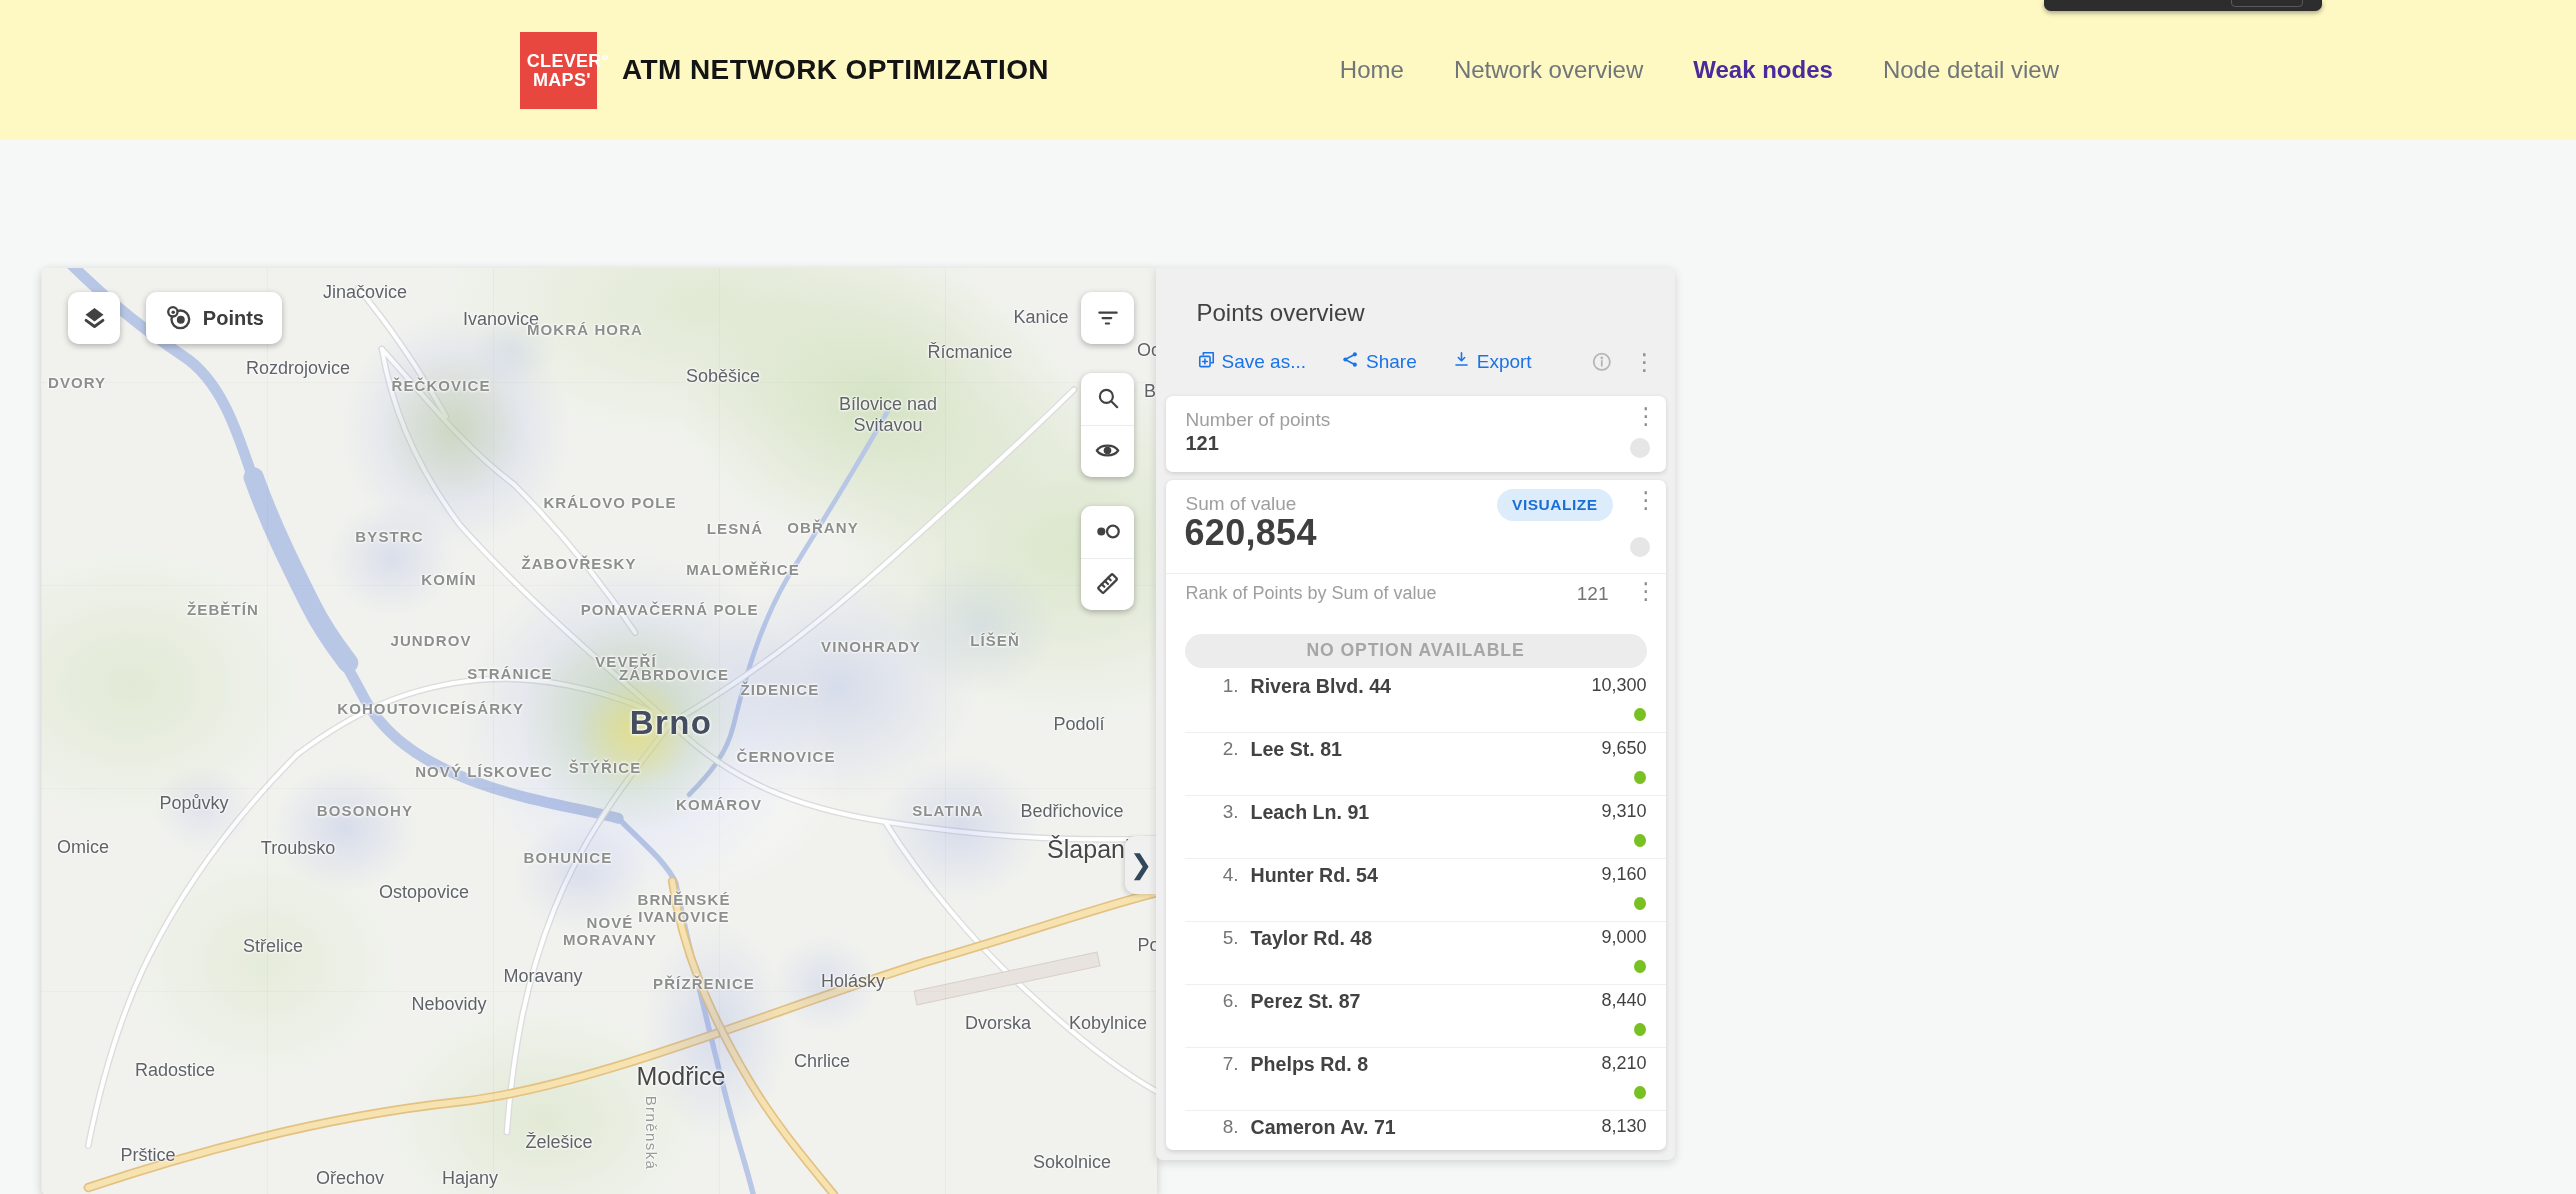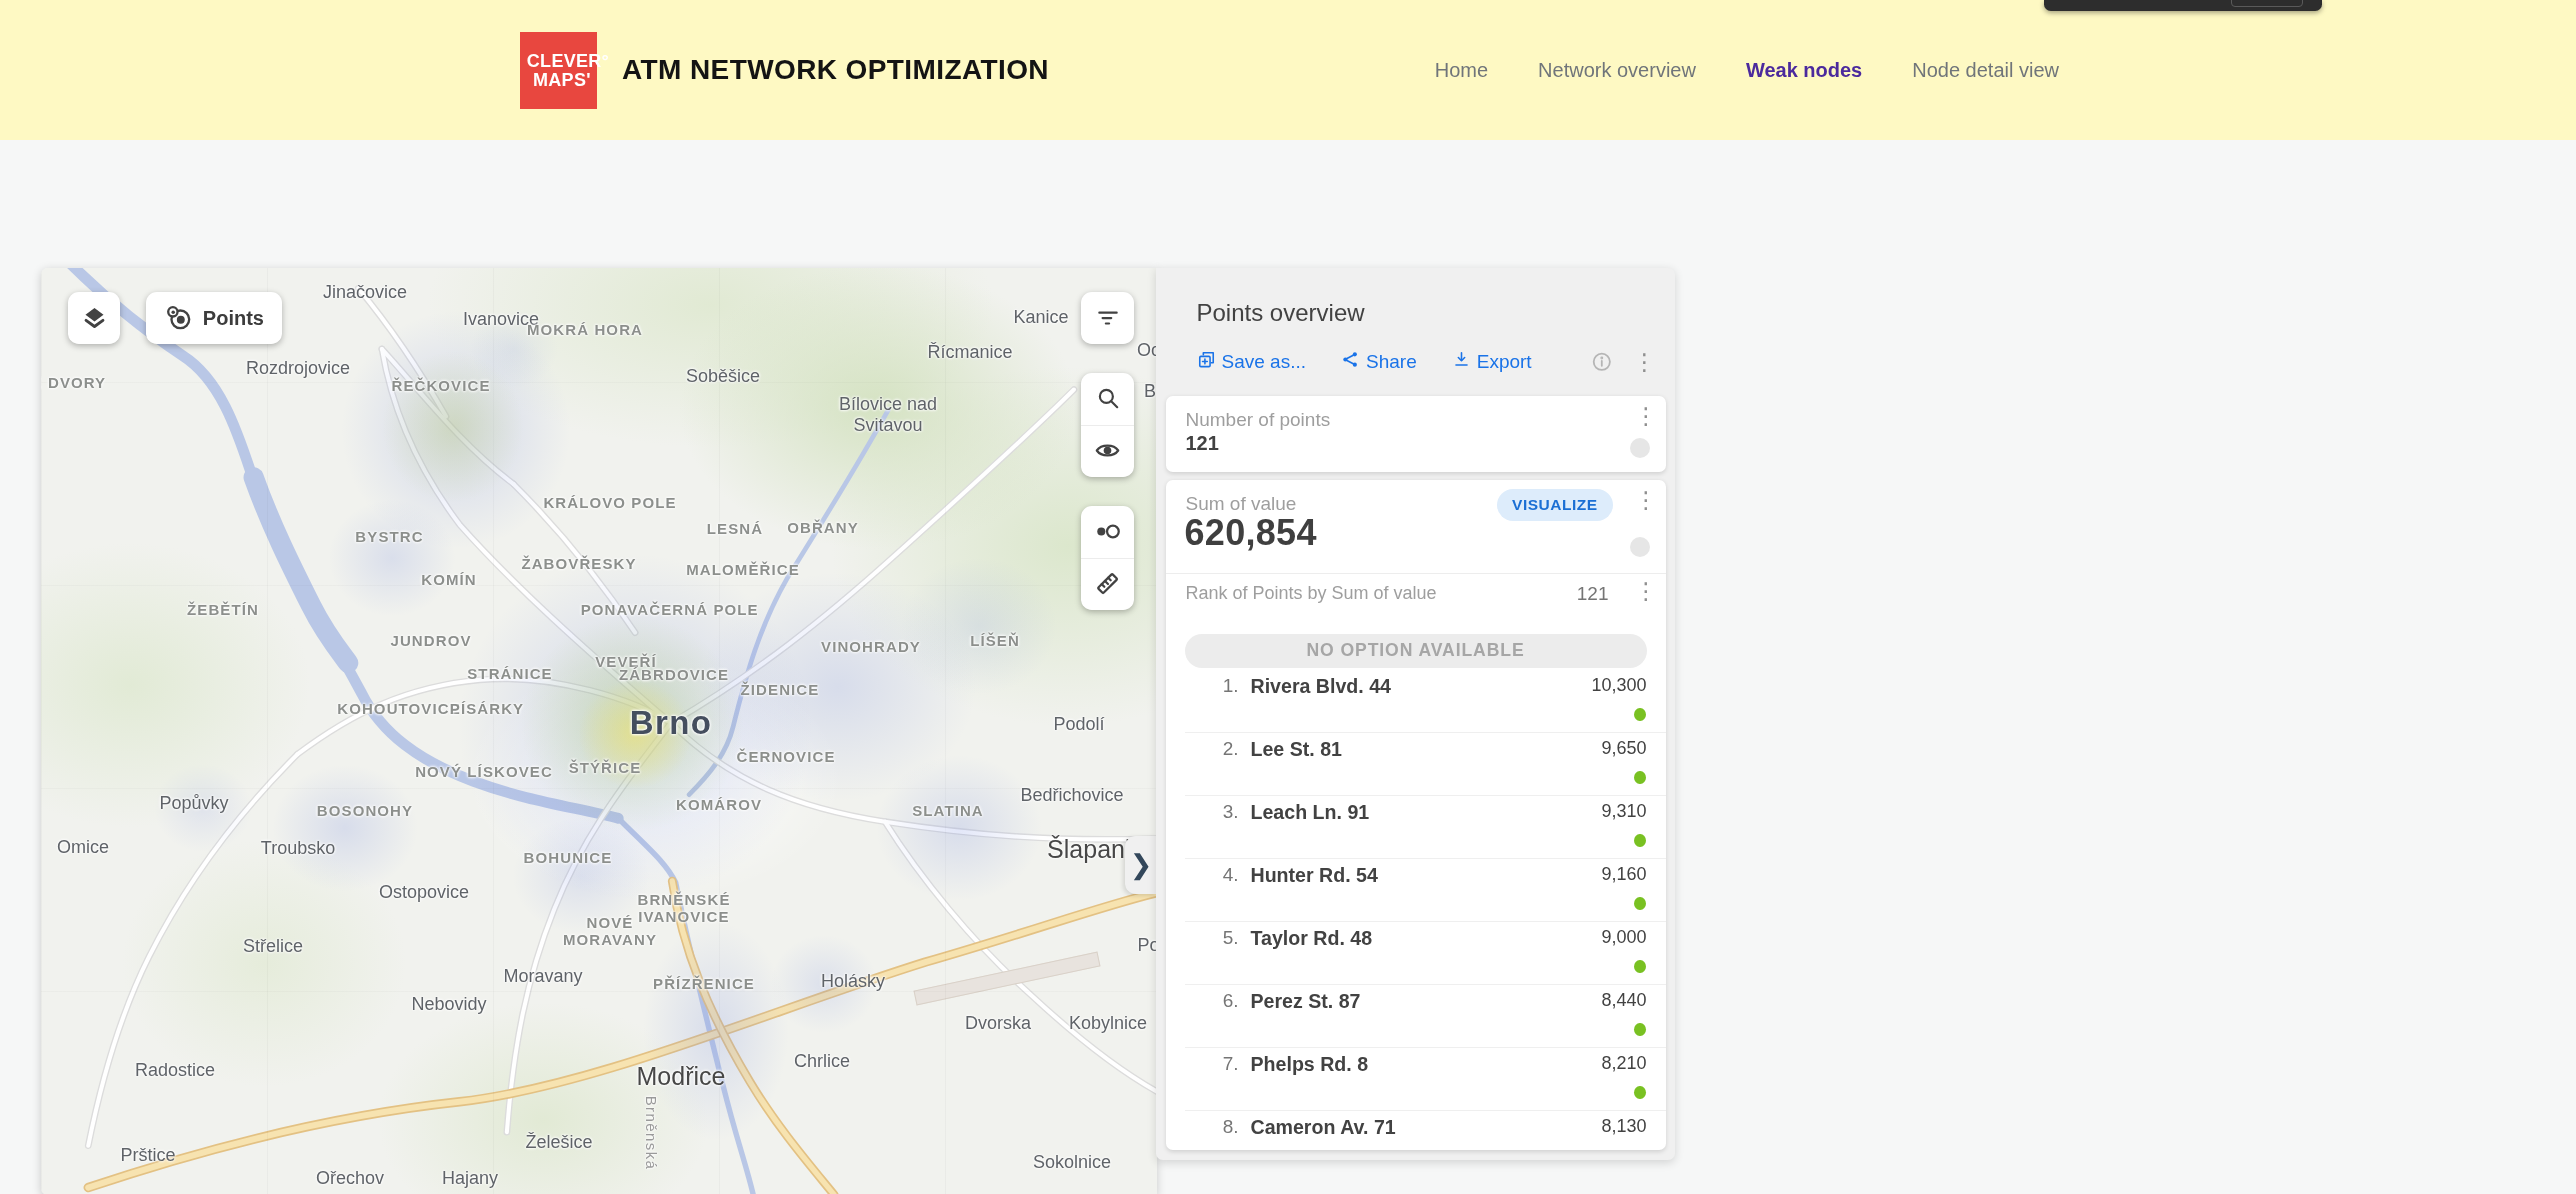--- a/index.html
+++ b/index.html
@@ -7,21 +7,21 @@
   *{box-sizing:border-box;}
 
   
   .header{position:absolute;left:0;top:0;width:2576px;height:140px;background:#fef9c3;text-align:center;}
   .logo{position:absolute;left:520px;top:32px;width:77px;height:77px;background:#e8473f;
     color:#fff;font-weight:700;font-size:18px;line-height:19px;display:flex;flex-direction:column;
     justify-content:center;padding-left:6.8px;letter-spacing:0.3px;}
   .app-title{position:absolute;left:622px;top:0;height:140px;display:flex;align-items:center;
     font-size:28px;font-weight:700;color:#141414;letter-spacing:0.4px;}
   .nav{position:absolute;right:517px;top:0;height:140px;display:flex;align-items:center;gap:50px;}
-  .nav a{font-size:20px;font-weight:500;color:#70757a;text-decoration:none;cursor:pointer;}
+  .nav a{font-size:24px;font-weight:500;color:#70757a;text-decoration:none;cursor:pointer;}
   .nav a.active{color:#4b2a9d;font-weight:700;}
 
   
   .toast{position:absolute;left:2044px;top:0;width:278px;height:10.8px;background:#2d2d2d;
     border-radius:0 0 6.8px 6.8px;box-shadow:0 2px 5.4px rgba(0,0,0,.35);}
   .toast-btn{position:absolute;right:19px;top:-4px;width:72px;height:10.8px;border:1.4px solid #5a5a5a;
     border-radius:4px;background:#2d2d2d;}
 
   
   .map{position:absolute;left:41px;top:268px;width:1116px;height:927px;overflow:hidden;
@@ -221,21 +221,21 @@
       <span class="ml ml-d" style="left: 446px; top: 441px;">PÍSÁRKY</span>
       <span class="ml ml-C" style="left: 630px; top: 455px;">Brno</span>
       <span class="ml ml-d" style="left: 745px; top: 489px;">ČERNOVICE</span>
       <span class="ml ml-t" style="left: 1038px; top: 456px;">Podolí</span>
       <span class="ml ml-d" style="left: 564px; top: 500px;">ŠTÝŘICE</span>
       <span class="ml ml-d" style="left: 443px; top: 504px;">NOVÝ LÍSKOVEC</span>
       <span class="ml ml-d" style="left: 678px; top: 537px;">KOMÁROV</span>
       <span class="ml ml-t" style="left: 153px; top: 535px;">Popůvky</span>
       <span class="ml ml-d" style="left: 324px; top: 543px;">BOSONOHY</span>
       <span class="ml ml-d" style="left: 907px; top: 543px;">SLATINA</span>
-      <span class="ml ml-t" style="left: 1031px; top: 527px;">Bedřichovice</span>
+      <span class="ml ml-t" style="left: 1031px; top: 543px;">Bedřichovice</span>
       <span class="ml ml-t" style="left: 42px; top: 579px;">Omice</span>
       <span class="ml ml-t" style="left: 257px; top: 580px;">Troubsko</span>
       <span class="ml ml-d" style="left: 527px; top: 590px;">BOHUNICE</span>
       <span class="ml ml-T" style="left: 1061px; top: 581px;">Šlapanice</span>
       <span class="ml ml-t" style="left: 383px; top: 624px;">Ostopovice</span>
       <span class="ml ml-d" style="left: 643px; top: 640px;">BRNĚNSKÉ
 IVANOVICE</span>
       <span class="ml ml-d" style="left: 569px; top: 663px;">NOVÉ
 MORAVANY</span>
       <span class="ml ml-t" style="left: 232px; top: 678px; text-align: right;">Střelice</span>

